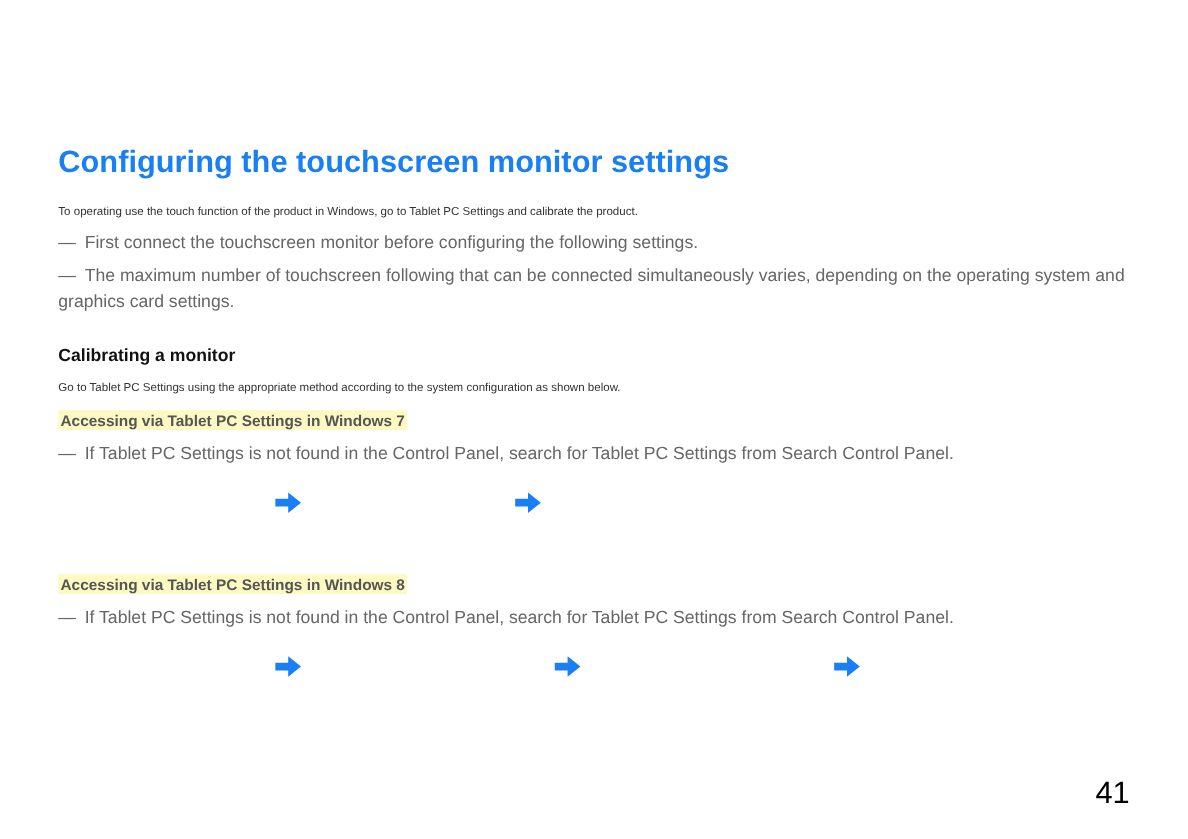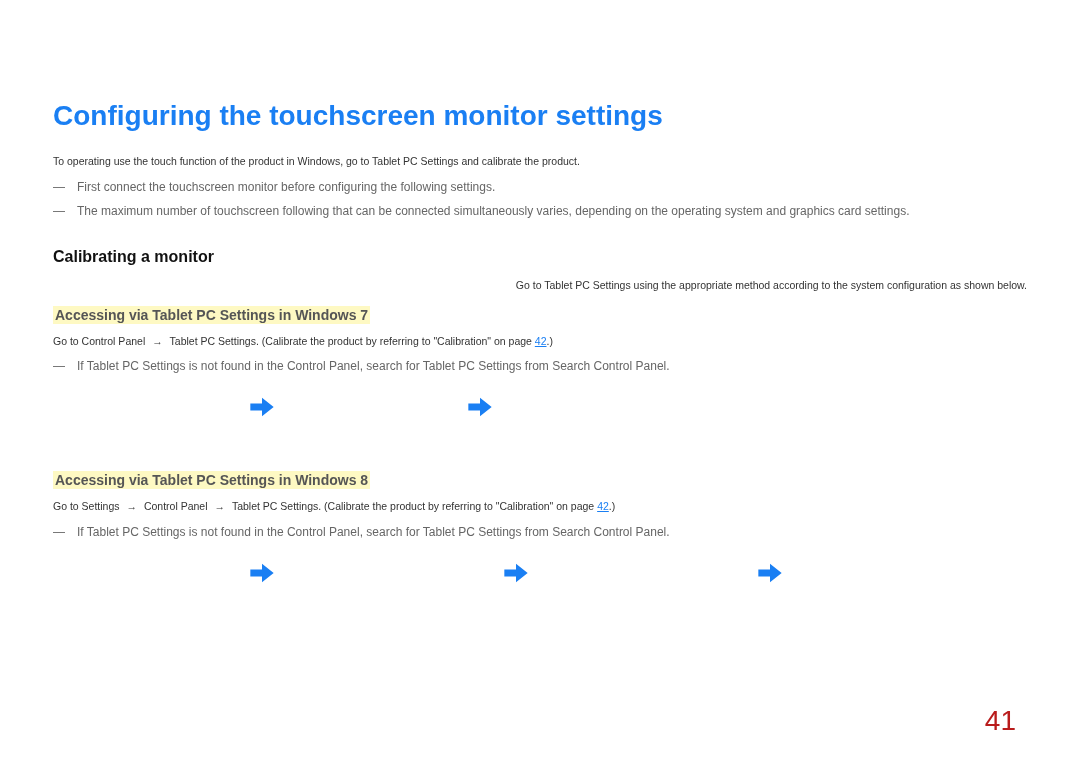--- a/index.html
+++ b/index.html
@@ -14,32 +14,33 @@
       height: 763px;
       padding: 100px 53px 30px 53px;
       position: relative;
       color: #000;
     }
     .heading1 {
       font-size: 28px;
       font-weight: 600;
       color: #1a7ff3;
       margin-bottom: 22px;
+      margin-top: 31px;
     }
     .intro-text {
       font-size: 10.5px;
       color: #333;
       margin-bottom: 8px;
       line-height: 1.5;
     }
     .bold {
       font-weight: 400;
     }
     .note-line {
-      font-size: 12px;
+      font-size: 16px;
       color: #666;
       margin-bottom: 6px;
       line-height: 1.5;
     }
     .em-dash {
       display: inline-block;
       width: 24px;
       text-align: left;
       color: #666;
       font-weight: 400;
@@ -48,21 +49,20 @@
       font-size: 16px;
       font-weight: 700;
       color: #111;
       margin-top: 28px;
       margin-bottom: 12px;
     }
     .sub-intro {
       font-size: 10.5px;
       color: #333;
       line-height: 1.5;
-      text-align: right;
     }
     .heading3 {
       font-size: 14px;
       font-weight: 700;
       color: #555;
       background: #fef9c3;
       display: inline-block;
       padding: 1px 2px;
       margin-top: 6px;
       margin-bottom: 10px;
@@ -91,23 +91,23 @@
       align-items: center;
     }
     .arrow-icon svg {
       width: 28px;
       height: 28px;
       fill: #1a7ff3;
     }
     .page-number {
       position: absolute;
       bottom: 26px;
-      right: 64px;
+      right: 53px;
       font-size: 28px;
-      color: #b91c1c;
+      color: #000000;
       font-weight: 400;
       margin-top: 38px;
     }
     .arrow-char {
       margin: 0 4px;
     }
     .sect {
       margin-top: 6px;
     }
   </style>
@@ -128,46 +128,40 @@
 </p>
 
 <h2 class="heading2">Calibrating a monitor</h2>
 
 <p class="sub-intro">
   <span>Go to </span><span class="bold">Tablet PC Settings</span><span> using the appropriate method according to the system configuration as shown below.</span>
 </p>
 
 <div class="sect">
   <h3 class="heading3">Accessing via Tablet PC Settings in Windows 7</h3>
-  <p class="body-text">
-    <span>Go to </span><span class="bold">Control Panel</span><span class="arrow-char"> → </span><span class="bold">Tablet PC Settings</span><span>. (Calibrate the product by referring to "Calibration" on page </span><span class="link">42</span><span>.)</span>
-  </p>
   <p class="note-line">
     <span class="em-dash">―</span><span>If </span><span class="bold">Tablet PC Settings</span><span> is not found in the </span><span class="bold">Control Panel</span><span>, search for </span><span class="bold">Tablet PC Settings</span><span> from </span><span class="bold">Search Control Panel</span><span>.</span>
   </p>
 
   <div class="arrow-row">
     <span class="arrow-icon">
       <svg viewBox="0 0 24 24">
           <path d="M2 9h10V4l10 8-10 8v-5H2z"></path>
         </svg>
     </span>
     <span class="arrow-icon">
       <svg viewBox="0 0 24 24">
           <path d="M2 9h10V4l10 8-10 8v-5H2z"></path>
         </svg>
     </span>
   </div>
 </div>
 
 <div class="sect">
   <h3 class="heading3">Accessing via Tablet PC Settings in Windows 8</h3>
-  <p class="body-text">
-    <span>Go to </span><span class="bold">Settings</span><span class="arrow-char"> → </span><span class="bold">Control Panel</span><span class="arrow-char"> → </span><span class="bold">Tablet PC Settings</span><span>. (Calibrate the product by referring to "Calibration" on page </span><span class="link">42</span><span>.)</span>
-  </p>
   <p class="note-line">
     <span class="em-dash">―</span><span>If </span><span class="bold">Tablet PC Settings</span><span> is not found in the </span><span class="bold">Control Panel</span><span>, search for </span><span class="bold">Tablet PC Settings</span><span> from </span><span class="bold">Search Control Panel</span><span>.</span>
   </p>
 
   <div class="arrow-row-wide">
     <span class="arrow-icon">
       <svg viewBox="0 0 24 24">
           <path d="M2 9h10V4l10 8-10 8v-5H2z"></path>
         </svg>
     </span>

